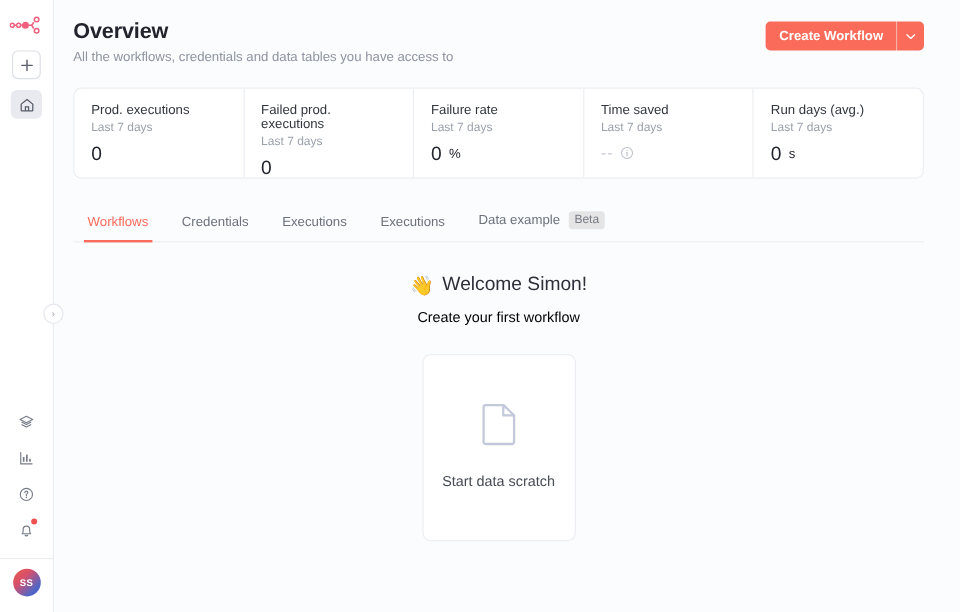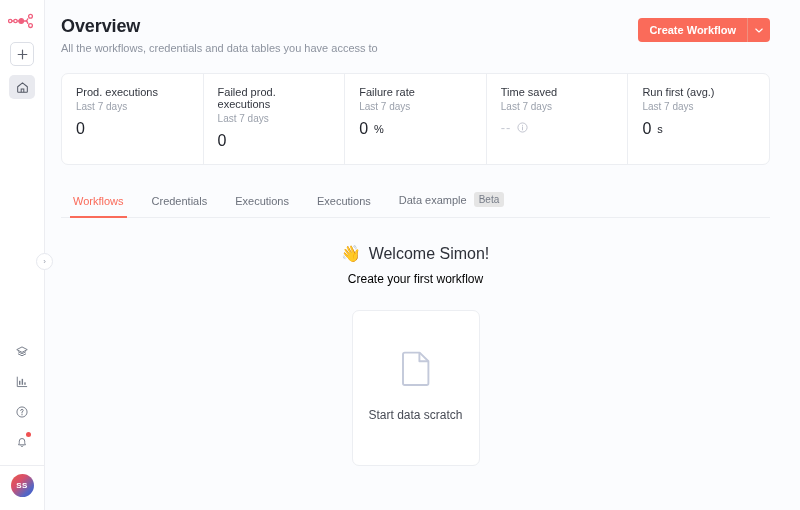--- a/index.html
+++ b/index.html
@@ -103,21 +103,21 @@
     border-radius: 0 4px 4px 0;
     padding: 0 7px; font-size: 8px; cursor: pointer;
     display: flex; align-items: center;
   }
 
   
   .stats {
     margin-top: 19px;
     background: #fff;
     border: 1px solid #eceef2; border-radius: 7px;
-    display: flex; height: 92px; overflow: hidden;
+    display: flex; height: 76px; overflow: hidden;
   }
   .stat {
     flex: 1; padding: 12px 14px;
     border-right: 1px solid #eceef2;
     display: flex; flex-direction: column;
   }
   .stat:last-child { border-right: none; }
   .stat-label { font-size: 11px; color: #32363f; }
   .stat-sub { font-size: 10px; color: #9ba1ac; margin-top: 3px; }
   .stat-value {
@@ -301,21 +301,21 @@
             <svg width="11" height="11" viewBox="0 0 12 12">
               <circle cx="6" cy="6" r="5" fill="none" stroke="#bcc0ca" stroke-width="1"></circle>
               <circle cx="6" cy="3.6" r="0.6" fill="#bcc0ca"></circle>
               <path d="M6 5.4 V8.6" stroke="#bcc0ca" stroke-width="1" stroke-linecap="round"></path>
             </svg>
           </span>
         </span>
       </div>
 
       <div class="stat">
-        <span class="stat-label">Run first (avg.)</span>
+        <span class="stat-label">Run days (avg.)</span>
         <span class="stat-sub">Last 7 days</span>
         <span class="stat-value">
           <span>0</span>
           <span class="unit">s</span>
         </span>
       </div>
     </div>
 
     <div class="tabs">
       <div class="tab active">

